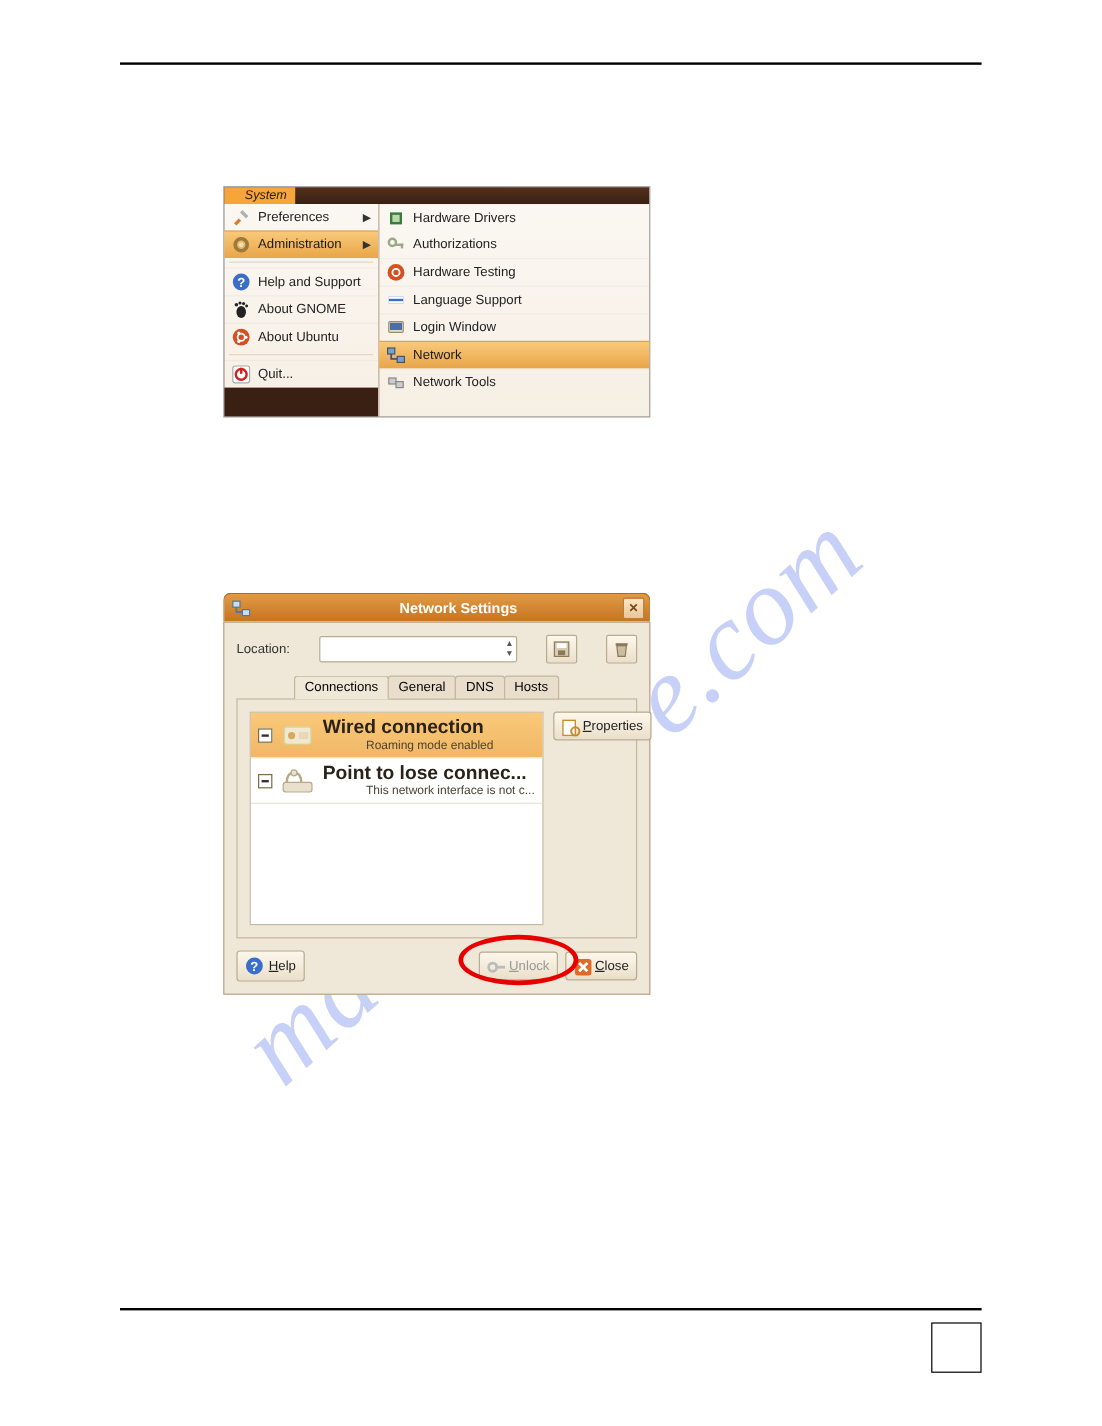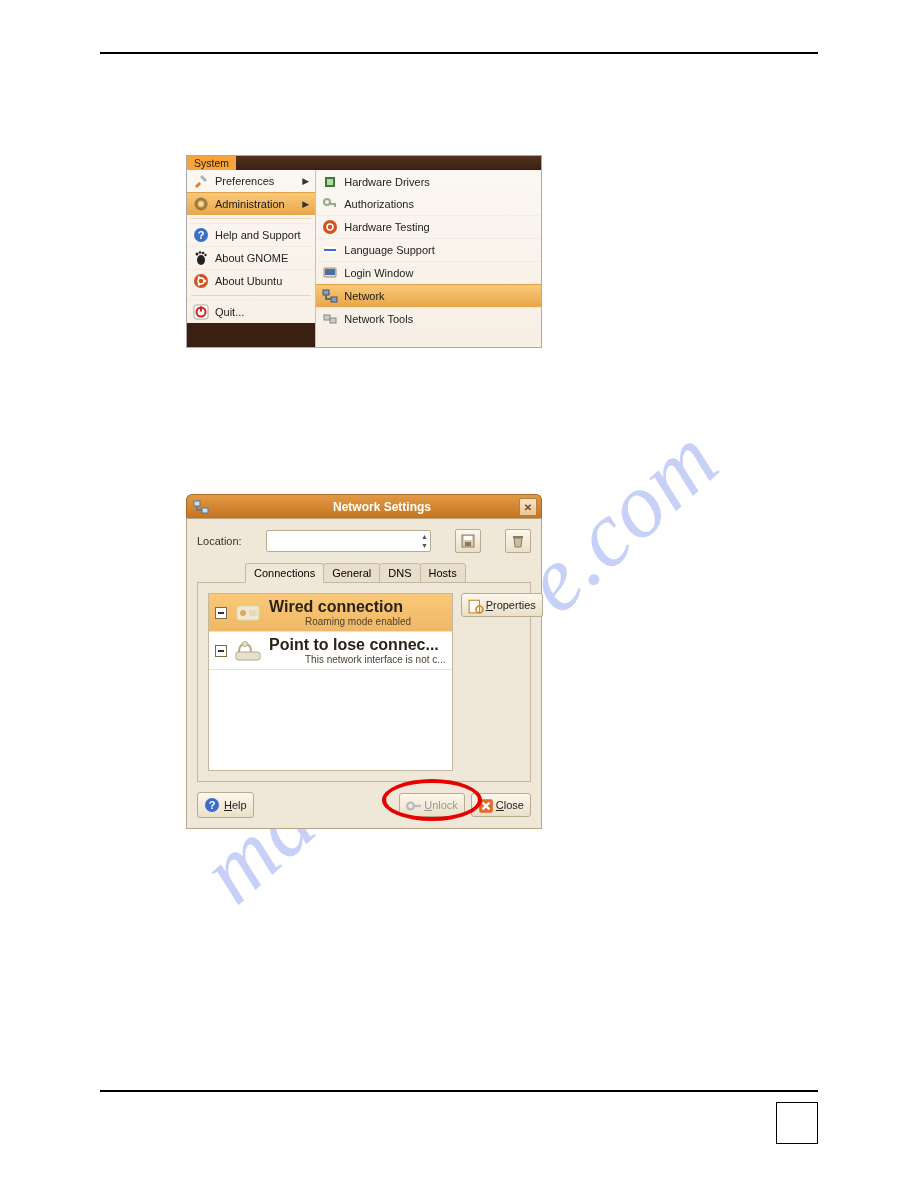--- a/index.html
+++ b/index.html
@@ -5,21 +5,21 @@
   * { margin: 0; padding: 0; box-sizing: border-box; }
   body { width: 918px; height: 1188px; background: #fff; font-family: Arial, sans-serif; position: relative; }
   .page { padding: 52px 100px 60px 100px; }
   .rule { border-top: 2px solid #000; margin-bottom: 90px; }
   .rule-bottom { border-top: 2px solid #000; position: absolute; left: 100px; right: 100px; bottom: 96px; }
   .pagebox { position: absolute; right: 100px; bottom: 44px; width: 42px; height: 42px; border: 1.5px solid #000; }
 
   
   .menu-shot { position: absolute; left: 186px; top: 155px; width: 356px; border: 1px solid #aaa; }
   .menu-toolbar { height: 14px; background: linear-gradient(#55311d, #3a2012); }
-  .menu-tab { position: absolute; left: 0; top: 0px; background: #f7a53a; color: #2a1a0c; font-size: 10.5px; padding: 1px 7px 1px 7px; }
+  .menu-tab { position: absolute; left: 0; top: 0px; background: #f7a53a; color: #2a1a0c; font-size: 10.5px; padding: 1px 7px 1px 17px; font-style: italic; }
   .menu-body { display: flex; background: #3a2012; }
   .col { background: linear-gradient(#fbf7f2, #f6efe4); }
   .col-left { width: 130px; border-right: 1px solid #d0c0a8; }
   .col-right { width: 226px; }
   .menu-row { display: flex; align-items: center; gap: 6px; padding: 3px 6px; font-size: 11px; color: #222; cursor: pointer; border-top: 1px solid rgba(0,0,0,0.03); }
   .menu-row.first { border-top: none; }
   .menu-row .arr { margin-left: auto; font-size: 9px; color: #333; }
   .menu-row.hl, .menu-row.sel { background: linear-gradient(#f9c979, #e9a549); }
   .menu-row.hl { color: #1a1a1a; }
   .menu-sep { height: 5px; border-top: 1px solid #e4d6c0; margin: 3px 4px 0 4px; }

